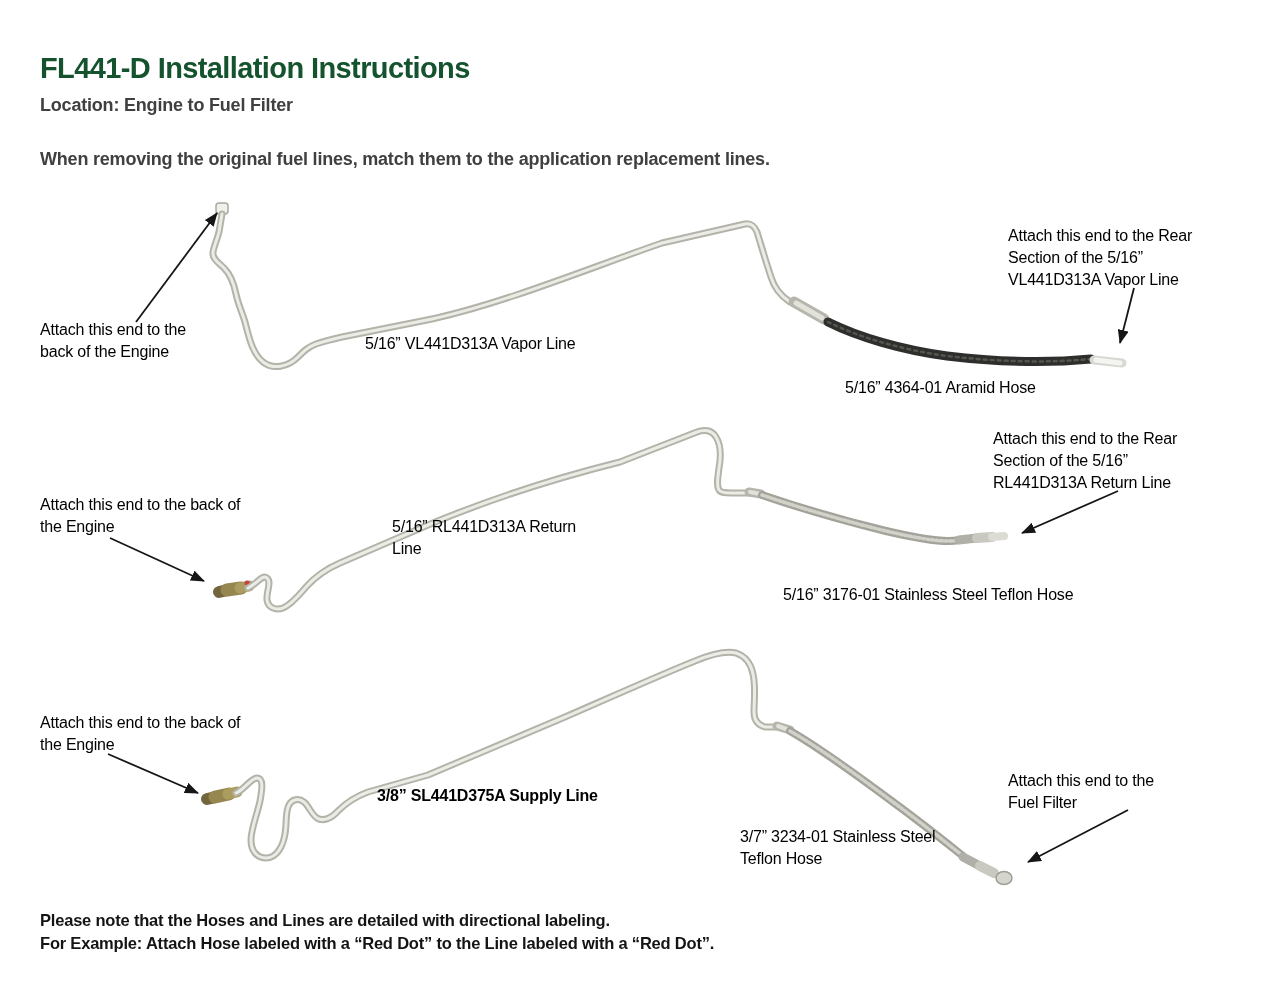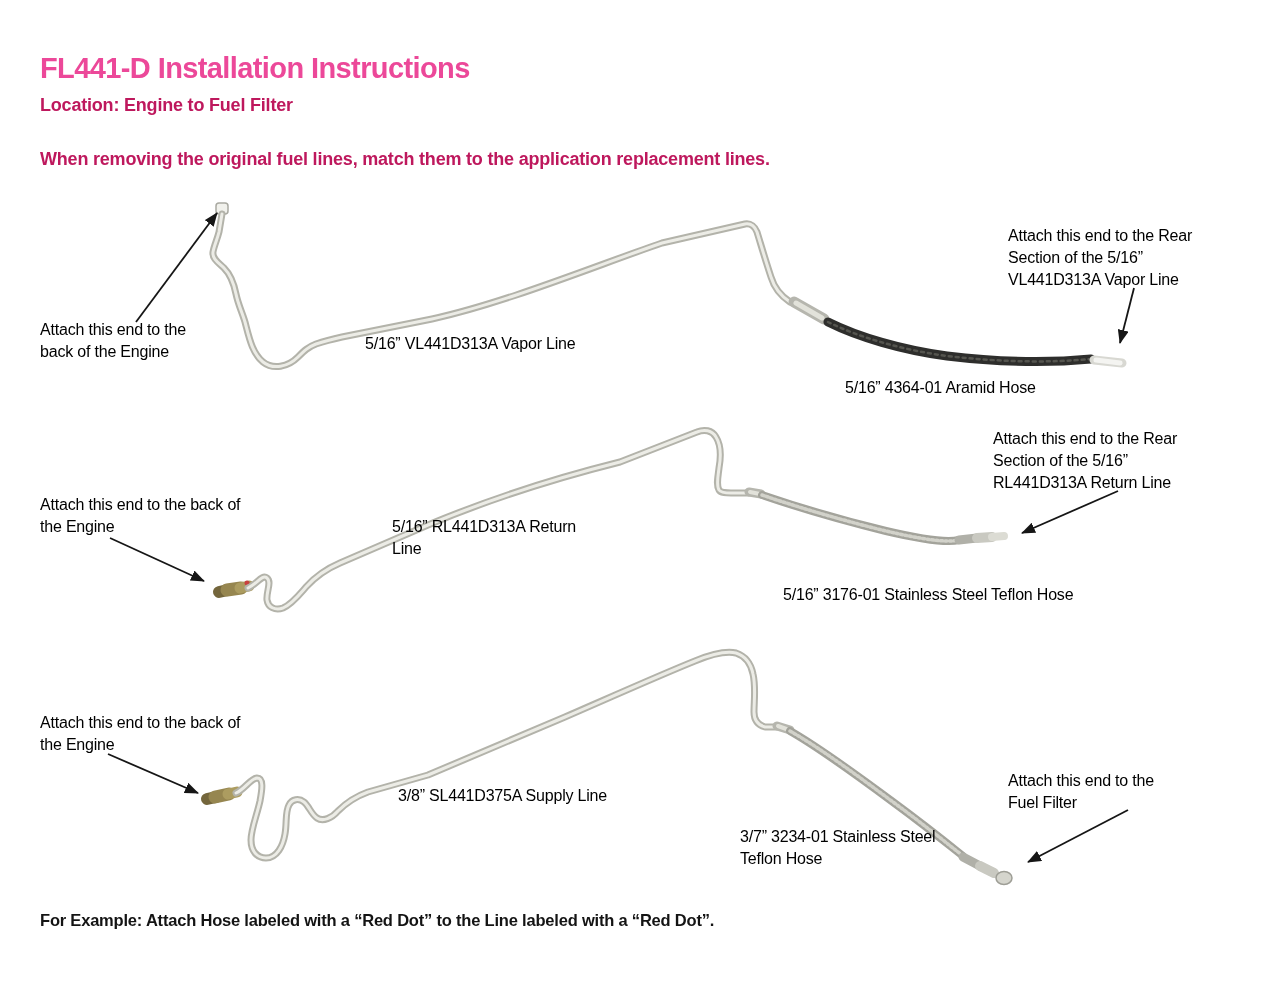--- a/index.html
+++ b/index.html
@@ -11,28 +11,28 @@
     background: #ffffff;
     font-family: "Liberation Sans", sans-serif;
     color: #1e1e1e;
     overflow: hidden;
   }
   .abs { position: absolute; }
   .title {
     font-size: 29px;
     font-weight: bold;
     letter-spacing: -0.6px;
-    color: #ec4899;
+    color: #14532d;
     white-space: nowrap;
   }
   .heading-sub {
     font-size: 18px;
     font-weight: bold;
     letter-spacing: -0.2px;
-    color: #be185d;
+    color: #404040;
     white-space: nowrap;
   }
   .callout, .part-label {
     font-size: 16px;
     line-height: 22px;
     letter-spacing: -0.2px;
     color: #000000;
     white-space: nowrap;
   }
   .footer-note {
@@ -173,29 +173,30 @@
     <div>RL441D313A Return Line</div>
   </div>
   <div class="abs part-label" style="left:783px; top:584px;">
     <div>5/16” 3176-01 Stainless Steel Teflon Hose</div>
   </div>
 
   <div class="abs callout" style="left:40px; top:712px;">
     <div>Attach this end to the back of</div>
     <div>the Engine</div>
   </div>
-  <div class="abs part-label" style="left:398px; top:785px;">
+  <div class="abs part-label" style="left:377px; top:785px;font-weight:bold;">
     <div>3/8” SL441D375A Supply Line</div>
   </div>
   <div class="abs callout" style="left:1008px; top:770px;">
     <div>Attach this end to the</div>
     <div>Fuel Filter</div>
   </div>
   <div class="abs part-label" style="left:740px; top:826px;">
     <div>3/7” 3234-01 Stainless Steel</div>
     <div>Teflon Hose</div>
   </div>
 
   <div class="abs footer-note" style="left:40px; top:909px;">
+    <div>Please note that the Hoses and Lines are detailed with directional labeling.</div>
     <div>For Example: Attach Hose labeled with a “Red Dot” to the Line labeled with a “Red Dot”.</div>
   </div>
 
 </div>
 
 </body></html>

